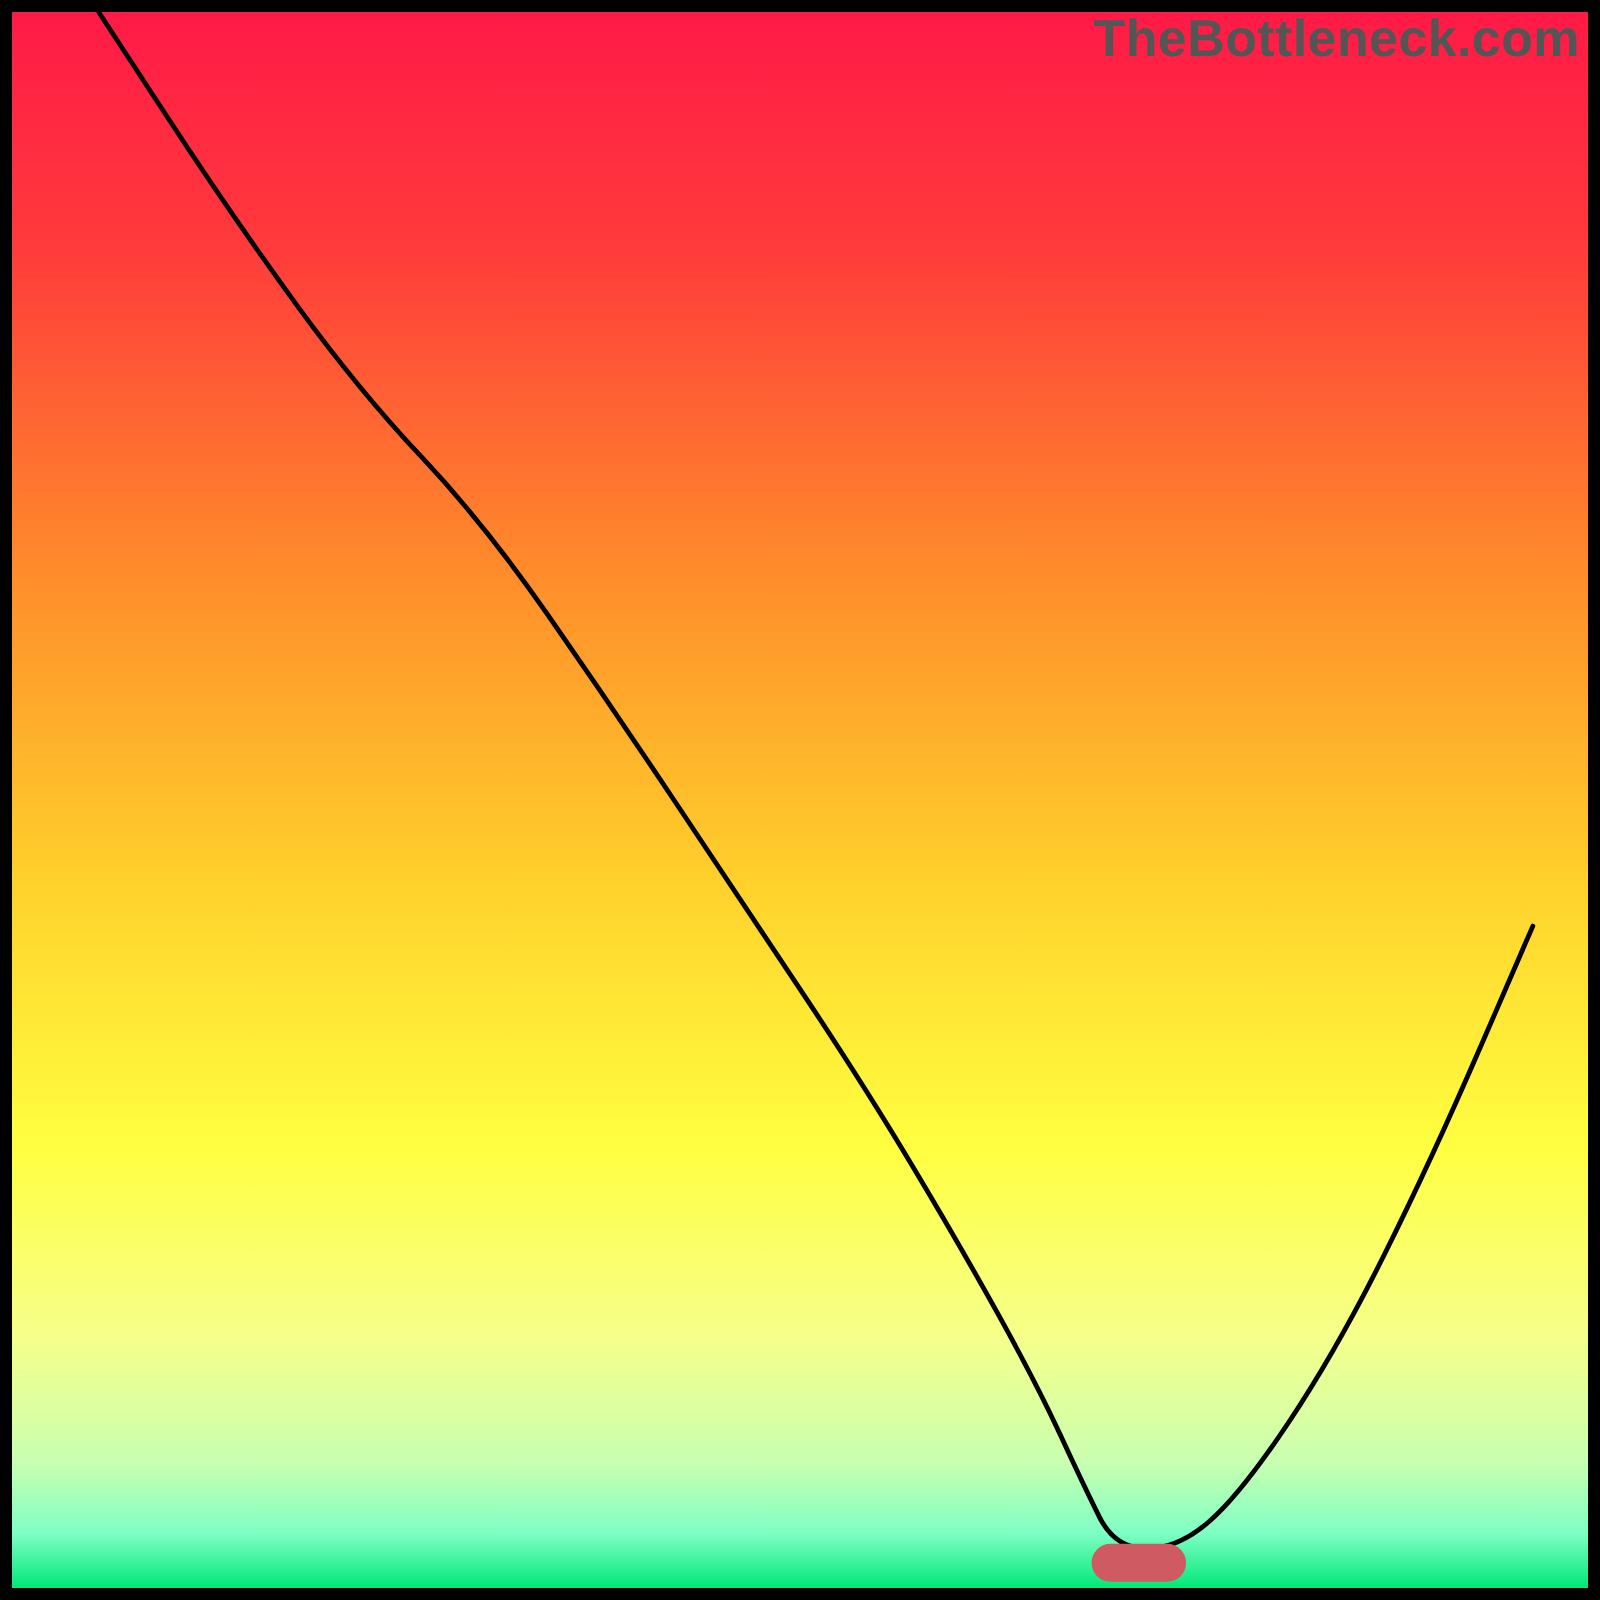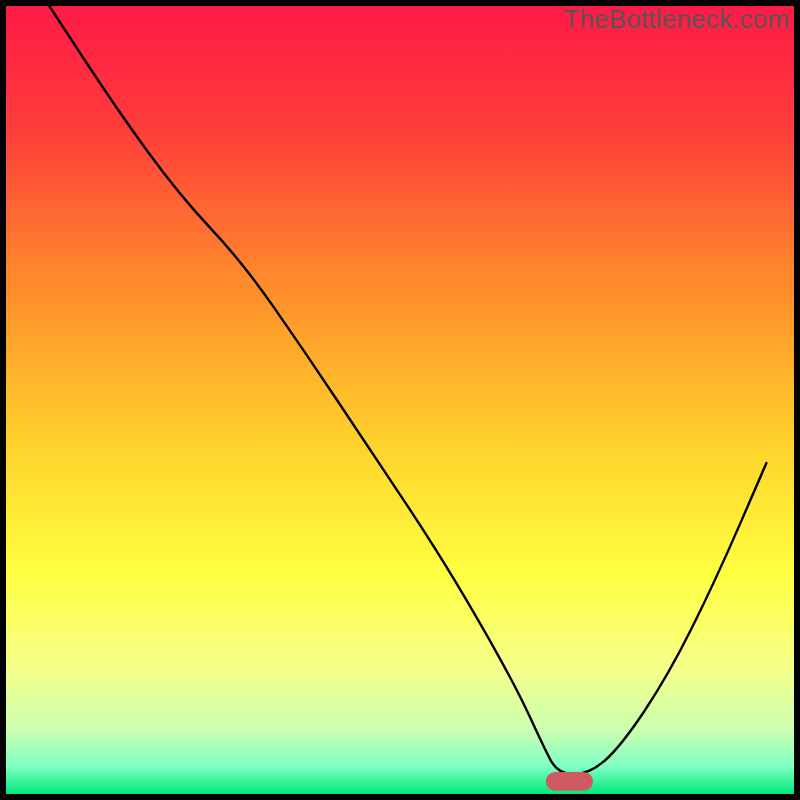--- a/index.html
+++ b/index.html
@@ -14,21 +14,21 @@
     position: relative;
     width: 800px;
     height: 800px;
   }
   .watermark {
     position: absolute;
     top: 4px;
     right: 10px;
     font-family: Arial, Helvetica, sans-serif;
     font-size: 26px;
-    font-weight: 400;
+    font-weight: 700;
     color: #555555;
     z-index: 20;
     letter-spacing: 0.2px;
   }
   svg {
     display: block;
   }
 </style>
 </head>
 <body>

